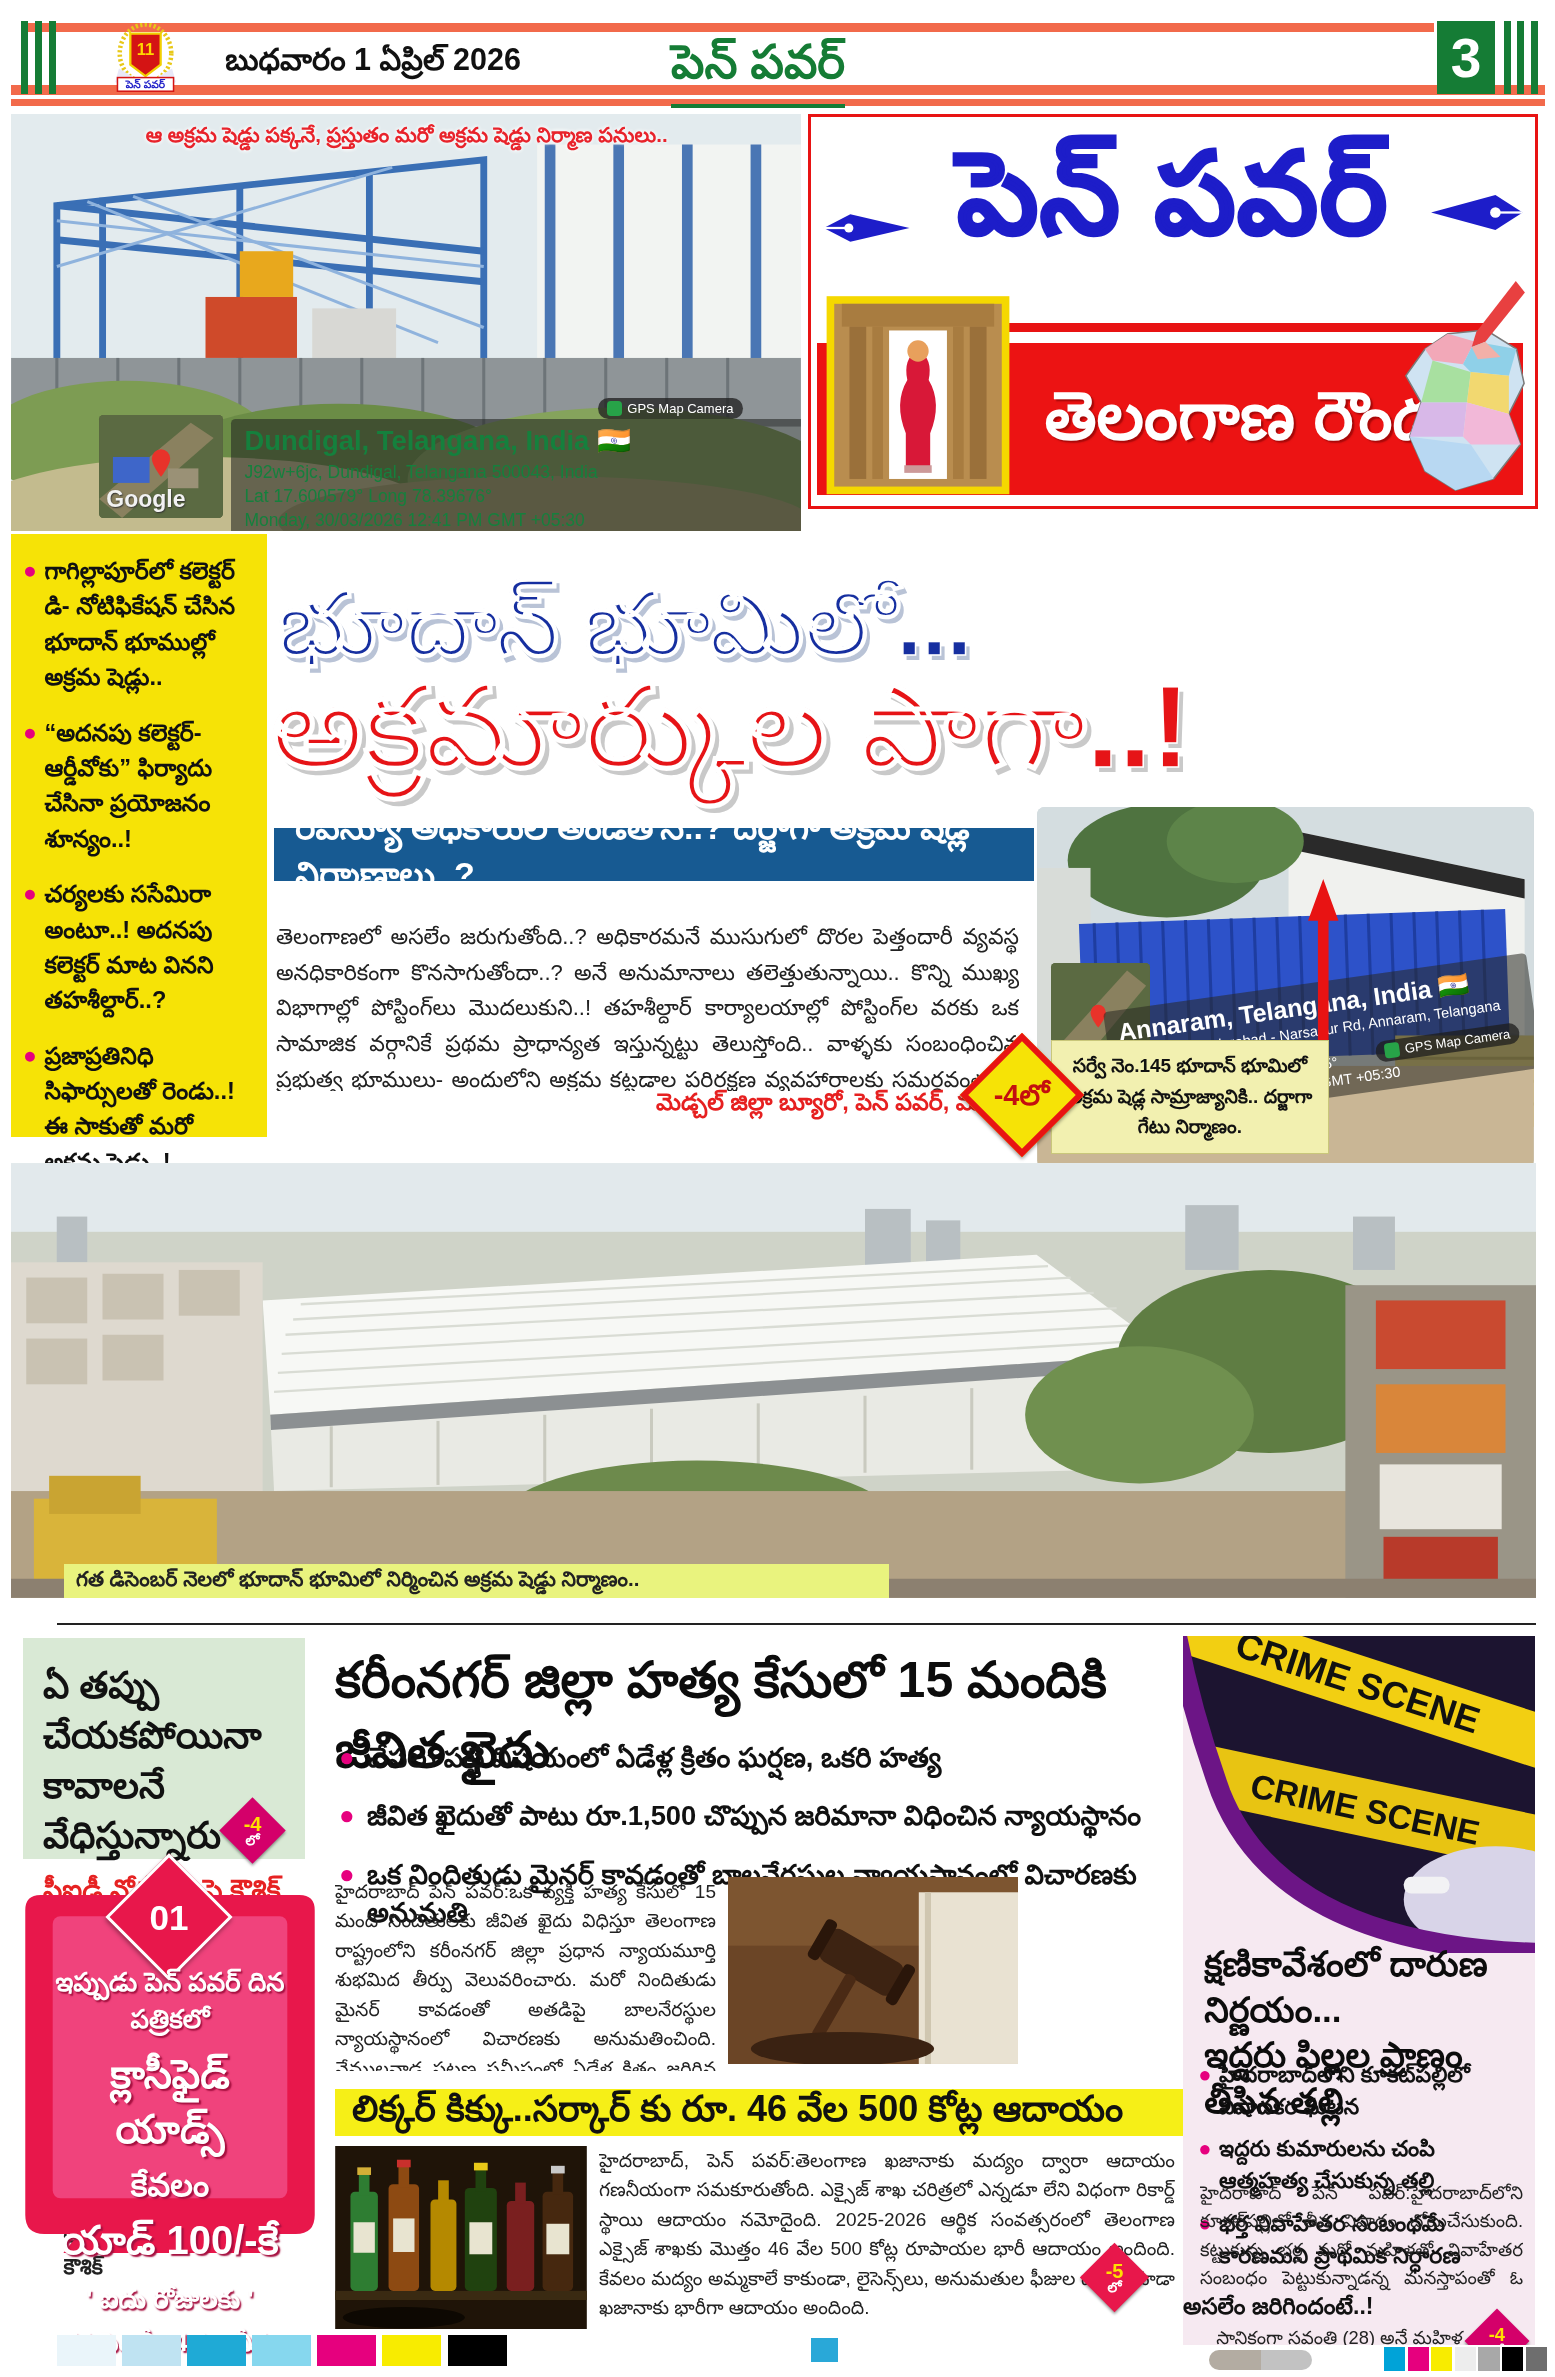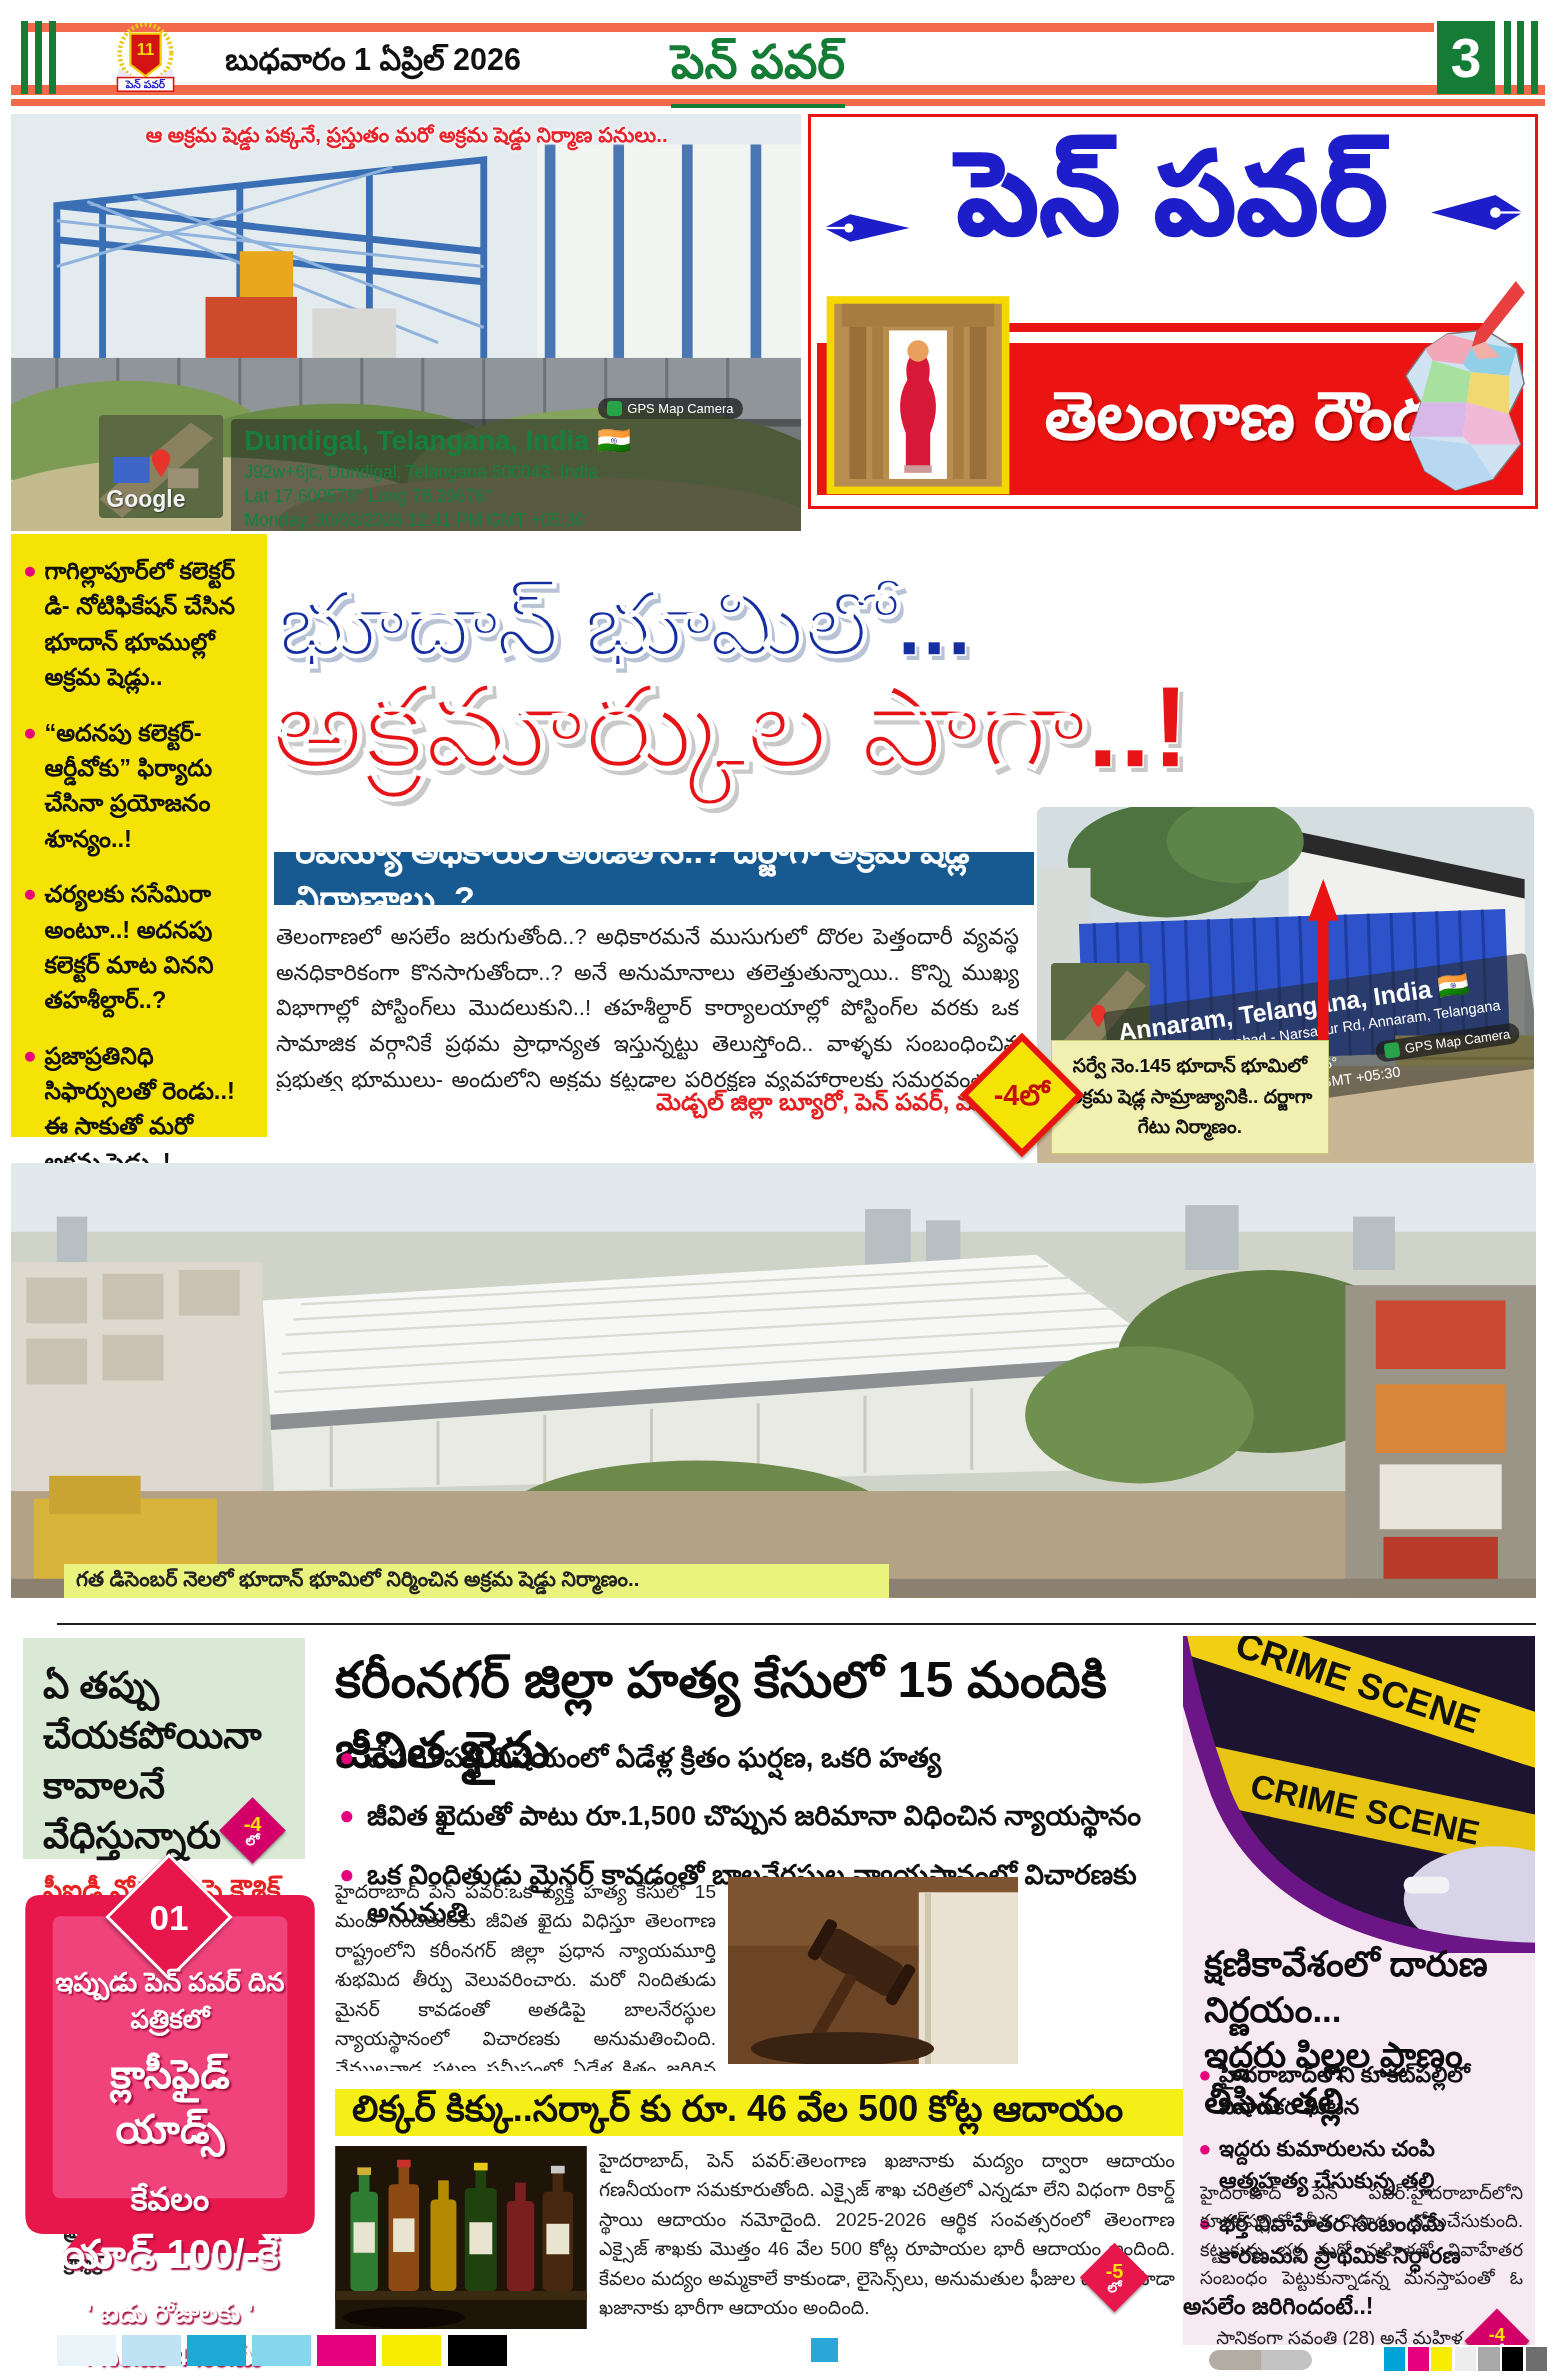--- a/index.html
+++ b/index.html
@@ -228,21 +228,21 @@
         <span>ప్రజాప్రతినిధి సిఫార్సులతో రెండు..! ఈ సాకుతో మరో అక్రమ షెడ్డు..!</span>
       </div>
     <div class="ybullet">
         <span class="b">●</span>
         <span>అక్రమార్కులకే రెవెన్యూ ప్రాధాన్యత.. ప్రభుత్వ భూములకు శఠగోపం..</span>
       </div>
   </div>
 
   <div class="abs headline-blue" style="left:278px;top:573px;">భూదాన్ భూమిలో...</div>
   <div class="abs headline-red" style="left:271px;top:660px;">అక్రమార్కుల పాగా..!</div>
-  <div class="abs subband" style="left:274px;top:852px;width:756px;height:53px;">రెవెన్యూ అధికారుల అండతోనే..? దర్జాగా అక్రమ షెడ్ల నిర్మాణాలు..?</div>
+  <div class="abs subband" style="left:274px;top:828px;width:756px;height:53px;">రెవెన్యూ అధికారుల అండతోనే..? దర్జాగా అక్రమ షెడ్ల నిర్మాణాలు..?</div>
   <div class="abs bodytext" style="left:276px;top:919px;width:743px;height:172px;overflow:hidden;">తెలంగాణలో అసలేం జరుగుతోంది..?  అధికారమనే ముసుగులో దొరల పెత్తందారీ వ్యవస్థ అనధికారికంగా కొనసాగుతోందా..? అనే అనుమానాలు తలెత్తుతున్నాయి.. కొన్ని ముఖ్య విభాగాల్లో పోస్టింగ్‌లు మొదలుకుని..! తహశీల్దార్ కార్యాలయాల్లో పోస్టింగ్‌ల వరకు ఒక సామాజిక వర్గానికే ప్రథమ ప్రాధాన్యత ఇస్తున్నట్టు తెలుస్తోంది..  వాళ్ళకు సంబంధించిన ప్రభుత్వ భూములు- అందులోని అక్రమ కట్టడాల పరిరక్షణ వ్యవహారాలకు సమర్థవంతంగా సహకరించడమే ధ్యేయంగా విధులు నిర్వర్తిస్తున్నట్టు ఆరోపణలు వినిపిస్తున్నాయి.. ఖమ్మం వెలుగుమట్ల భూదాన్ భూమిలో అదే తంతు..! వట్టినాగుల పల్లిలోనూ ఓ ప్రైవేటు భూమి ఆక్రమణలోనూ అధికారపార్టీ నేతలపై బాధితులు పత్రికా సమావేశంలో బహిరంగంగానే ఆరోపించిన విషయం సోషల్ మీడియాలోనూ వైరల్ అవుతున్న సంగతి తెలిసిందే..! అర్హత కలిగిన ఎందరో తహశీల్దార్‌లు ఉన్నప్పటికీ..! ఏపార్టీ అధికారంలో ఉన్నా, సంబంధిత అధికారపార్టీలో మెజారిటీ సామాజివర్గానికి చెందిన అధికారులను, వివిధ ప్రధాన శాఖల్లో (ఆర్థికంగా బలపడే) పోస్టింగ్‌లు ఇవ్వడం ఆనవాయితీ..! అంటూ విమర్శలు    వస్తున్నాయి..</div>
   <div class="abs dateline" style="left:656px;top:1089px;">మెడ్చల్ జిల్లా బ్యూరో, పెన్ పవర్, మార్చి 31:</div>
 
   <div class="abs" style="left:1037px;top:807px;width:497px;height:361px;background:#cfd9dd;overflow:hidden;border-radius:7.6px;box-shadow:0 0 0 3px #fff;">
     <svg width="497" height="361" viewBox="0 0 652 474">
       <rect width="652" height="474" fill="#d4dde0"></rect>
       <path d="M330 30 L640 95 L640 300 L330 250 Z" fill="#f0f1ee"></path>
       <path d="M330 30 L640 95 L640 120 L330 55 Z" fill="#2a2a2a"></path>
       <ellipse cx="170" cy="70" rx="130" ry="75" fill="#4f7340"></ellipse>
       <ellipse cx="260" cy="45" rx="90" ry="55" fill="#5d8449"></ellipse>
@@ -399,21 +399,21 @@
     <svg class="abs" style="left:0;top:23px;" width="290" height="358" viewBox="0 0 380 470">
       <path d="M0 20 Q0 0 20 0 L360 0 Q380 0 380 20 L380 420 Q380 445 355 445 L310 445 L330 470 L50 470 L70 445 L25 445 Q0 445 0 420 Z" fill="#e8174b"></path>
       <rect x="36" y="28" width="308" height="370" rx="10" fill="#f0437c"></rect>
     </svg>
     <div class="abs diamond" style="left:99px;top:0px;width:84px;height:84px;background:#e8174b;border:3px solid #fff;box-shadow:1.5px 2.3px 4.6px rgba(0,0,0,.35);">
       <span style="color:#fff;font-weight:bold;font-size:35px;">01</span>
     </div>
     <div class="abs" style="left:29px;top:95px;width:232px;text-align:center;">
       <div class="adlineA">ఇప్పుడు పెన్ పవర్ దిన పత్రికలో</div>
       <div class="adlineB" style="margin-top:10.7px;">క్లాసీఫైడ్ యాడ్స్</div>
-      <div class="adlineB" style="margin-top:19px;font-size:32px;">కేవలం</div>
+      <div class="adlineB" style="margin-top:5px;font-size:32px;">కేవలం</div>
       <div class="adlineB" style="margin-top:7.6px;">యాడ్ 100/-కే</div>
       <div class="adlineA" style="margin-top:10.7px;">' ఐదు రోజులకు '</div>
       <div class="adlineA" style="margin-top:6.1px;">'4 సెం.మీ 4 సెం.మీ'</div>
       <div class="adlineA" style="margin-top:10.7px;font-size:21.3px;">'మరిన్ని వివరాలకు సంప్రదించండి '</div>
 
     </div>
   </div>
 
   <div class="abs m-headline" style="left:335px;top:1651px;width:839px;">కరీంనగర్ జిల్లా హత్య కేసులో 15 మందికి జీవిత ఖైదు</div>
   <div class="abs" style="left:339px;top:1719px;width:831px;">

